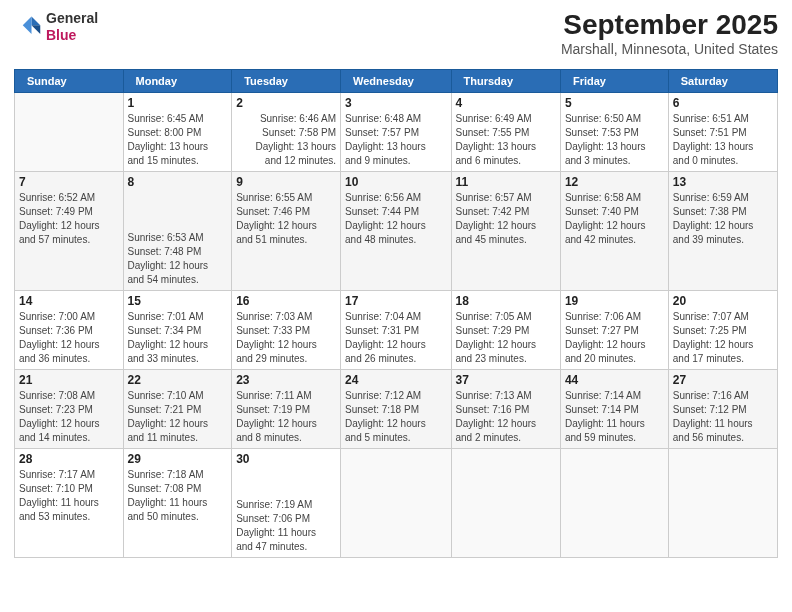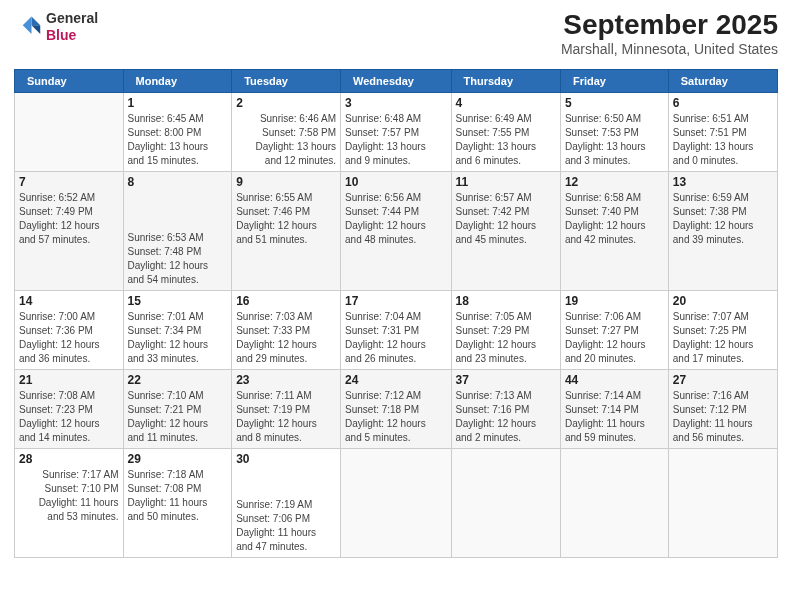--- a/index.html
+++ b/index.html
@@ -323,21 +323,21 @@
             <span class="day-number">27</span>
             <div class="day-info" style="white-space: pre-line;">Sunrise: 7:16 AM
 Sunset: 7:12 PM
 Daylight: 11 hours
 and 56 minutes.</div>
           </td>
         </tr>
         <tr>
           <td>
             <span class="day-number">28</span>
-            <div class="day-info" style="white-space: pre-line; text-align: right;">Sunrise: 7:17 AM
+            <div class="day-info" style="white-space: pre-line;">Sunrise: 7:17 AM
 Sunset: 7:10 PM
 Daylight: 11 hours
 and 53 minutes.</div>
           </td>
           <td>
             <span class="day-number">29</span>
             <div class="day-info" style="white-space: pre-line;">Sunrise: 7:18 AM
 Sunset: 7:08 PM
 Daylight: 11 hours
 and 50 minutes.</div>

